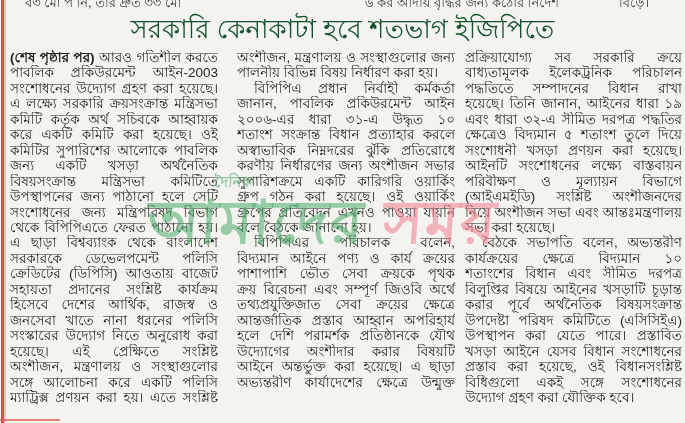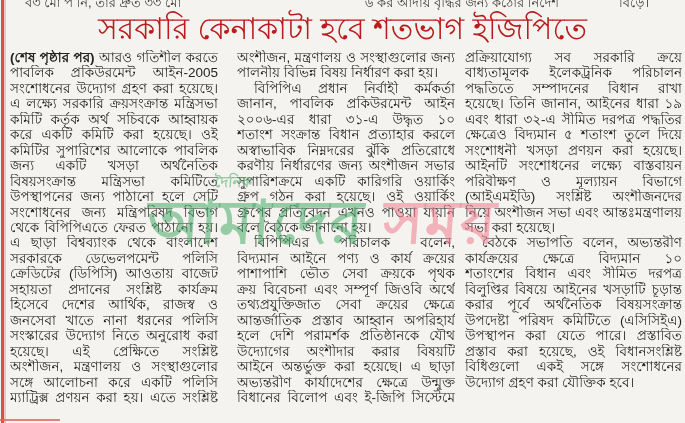--- a/index.html
+++ b/index.html
@@ -30,21 +30,21 @@
   .top-strip span{
     position:absolute;top:-7px;
     font-size:13px;color:#3c3c3c;white-space:nowrap;
   }
   .top-strip span:nth-child(1){left:12px;}
   .top-strip span:nth-child(2){left:352px;}
   .top-strip span:nth-child(3){left:606px;}
   .headline{
     position:absolute;left:0;top:10px;width:685px;margin:0;
     text-align:center;
-    font-size:30px;font-weight:400;color:#b91c1c;
+    font-size:26px;font-weight:400;color:#14532d;
     line-height:38px;
   }
   
   .watermark{
     position:absolute;left:148px;top:162px;width:400px;height:108px;
     pointer-events:none;z-index:3;
     transform:skewX(-4deg);
   }
   .wm-small{
     position:absolute;left:64px;top:8px;
@@ -87,21 +87,21 @@
   <h1 class="headline">সরকারি কেনাকাটা হবে শতভাগ ইজিপিতে</h1>
 
   <div class="watermark">
     <span class="wm-small" style="color: rgba(72, 172, 104, 0.55);">দৈনিক</span>
     <span class="wm-big"><span style="color: rgba(72, 172, 104, 0.55);">আমাদের</span> <span style="color: rgba(240, 124, 140, 0.55);">সময়</span></span>
   </div>
 
   <div id="columns-root">
       <div class="col col-1">
         <div class="line"><b>(শেষ পৃষ্ঠার পর) </b>আরও গতিশীল করতে</div>
-        <div class="line">পাবলিক প্রকিউরমেন্ট আইন-2005</div>
+        <div class="line">পাবলিক প্রকিউরমেন্ট আইন-2003</div>
         <div class="line">সংশোধনের উদ্যোগ গ্রহণ করা হয়েছে।</div>
         <div class="line">এ লক্ষ্যে সরকারি ক্রয়সংক্রান্ত মন্ত্রিসভা</div>
         <div class="line">কমিটি কর্তৃক অর্থ সচিবকে আহ্বায়ক</div>
         <div class="line">করে একটি কমিটি করা হয়েছে। ওই</div>
         <div class="line">কমিটির সুপারিশের আলোকে পাবলিক</div>
         <div class="line">জন্য একটি খসড়া অর্থনৈতিক</div>
         <div class="line">বিষয়সংক্রান্ত মন্ত্রিসভা কমিটিতে</div>
         <div class="line">উপস্থাপনের জন্য পাঠানো হলে সেটি</div>
         <div class="line">সংশোধনের জন্য মন্ত্রিপরিষদ বিভাগ</div>
         <div class="line">থেকে বিপিপিএতে ফেরত পাঠানো হয়।</div>
@@ -133,21 +133,20 @@
         <div class="line indent">বিপিপিএর পরিচালক বলেন,</div>
         <div class="line">বিদ্যমান আইনে পণ্য ও কার্য ক্রয়ের</div>
         <div class="line">পাশাপাশি ভৌত সেবা ক্রয়কে পৃথক</div>
         <div class="line">ক্রয় বিবেচনা এবং সম্পূর্ণ জিওবি অর্থে</div>
         <div class="line">তথ্যপ্রযুক্তিজাত সেবা ক্রয়ের ক্ষেত্রে</div>
         <div class="line">আন্তর্জাতিক প্রস্তাব আহ্বান অপরিহার্য</div>
         <div class="line">হলে দেশি পরামর্শক প্রতিষ্ঠানকে যৌথ</div>
         <div class="line">উদ্যোগের অংশীদার করার বিষয়টি</div>
         <div class="line">আইনে অন্তর্ভুক্ত করা হয়েছে। এ ছাড়া</div>
         <div class="line">অভ্যন্তরীণ কার্যাদেশের ক্ষেত্রে উন্মুক্ত</div>
-        <div class="line">বিধানের বিলোপ এবং ই-জিপি সিস্টেমে</div>
       </div>
       <div class="col col-3">
         <div class="line">প্রক্রিয়াযোগ্য সব সরকারি ক্রয়ে</div>
         <div class="line">বাধ্যতামূলক ইলেকট্রনিক পরিচালন</div>
         <div class="line">পদ্ধতিতে সম্পাদনের বিধান রাখা</div>
         <div class="line">হয়েছে। তিনি জানান, আইনের ধারা ১৯</div>
         <div class="line">এবং ধারা ৩২-এ সীমিত দরপত্র পদ্ধতির</div>
         <div class="line">ক্ষেত্রেও বিদ্যমান ৫ শতাংশ তুলে দিয়ে</div>
         <div class="line">সংশোধনী খসড়া প্রণয়ন করা হয়েছে।</div>
         <div class="line">আইনটি সংশোধনের লক্ষ্যে বাস্তবায়ন</div>
@@ -155,20 +154,21 @@
         <div class="line">(আইএমইডি) সংশ্লিষ্ট অংশীজনদের</div>
         <div class="line">নিয়ে অংশীজন সভা এবং আন্তঃমন্ত্রণালয়</div>
         <div class="line end">সভা করা হয়েছে।</div>
         <div class="line indent">বৈঠকে সভাপতি বলেন, অভ্যন্তরীণ</div>
         <div class="line">কার্যক্রয়ের ক্ষেত্রে বিদ্যমান ১০</div>
         <div class="line">শতাংশের বিধান এবং সীমিত দরপত্র</div>
         <div class="line">বিলুপ্তির বিষয়ে আইনের খসড়াটি চূড়ান্ত</div>
         <div class="line">করার পূর্বে অর্থনৈতিক বিষয়সংক্রান্ত</div>
         <div class="line">উপদেষ্টা পরিষদ কমিটিতে (এসিসিইএ)</div>
         <div class="line">উপস্থাপন করা যেতে পারে। প্রস্তাবিত</div>
+        <div class="line">খসড়া আইনে যেসব বিধান সংশোধনের</div>
         <div class="line">প্রস্তাব করা হয়েছে, ওই বিধানসংশ্লিষ্ট</div>
         <div class="line">বিধিগুলো একই সঙ্গে সংশোধনের</div>
         <div class="line end">উদ্যোগ গ্রহণ করা যৌক্তিক হবে।</div>
       </div>
     </div>
 
   <div class="bottom-rule"></div>
 
 </div>
 

